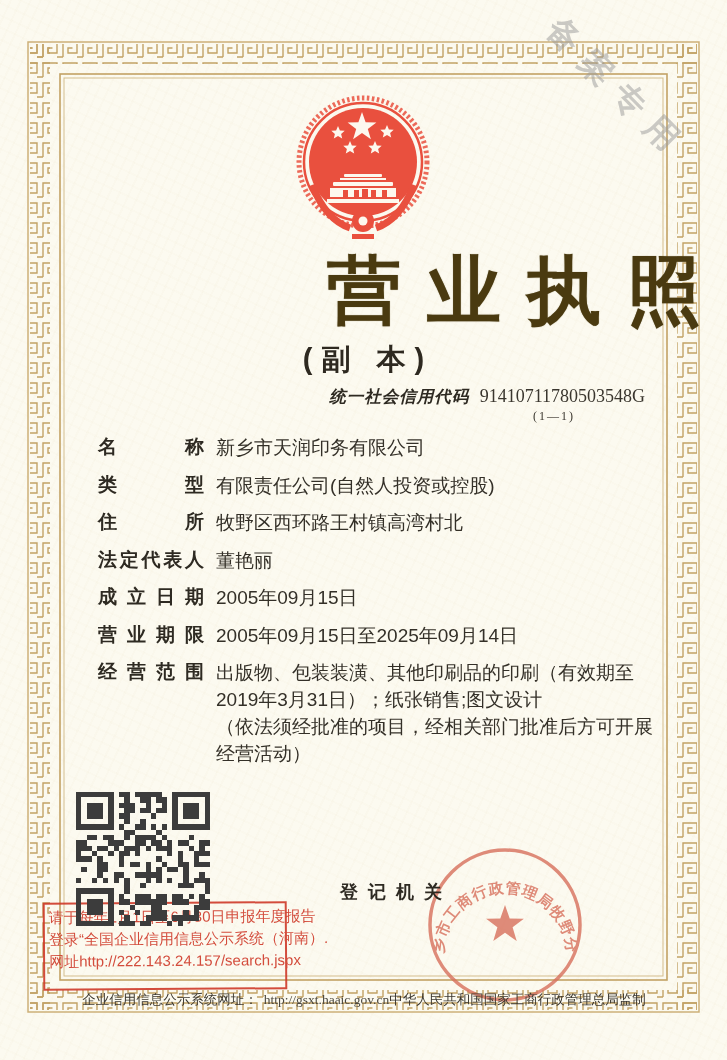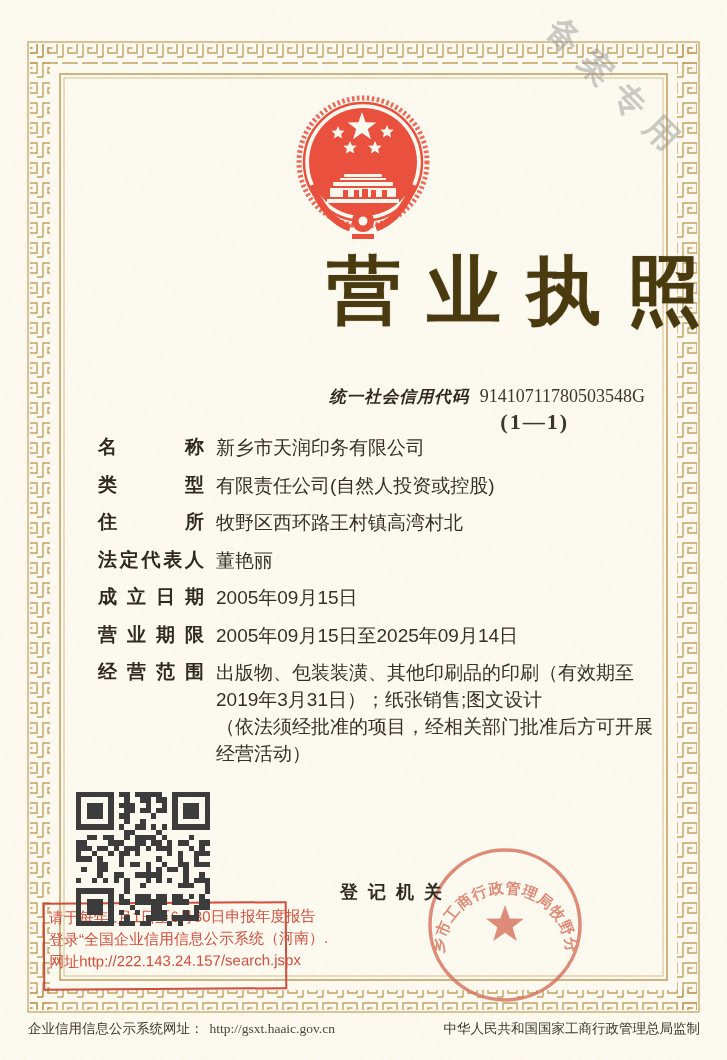--- a/index.html
+++ b/index.html
@@ -33,22 +33,22 @@
   .subtitle{
     position:absolute;left:0;top:340px;width:727px;text-align:center;z-index:2;
     font-size:29px;font-weight:600;color:#2e2920;letter-spacing:9px;text-indent:9px;
   }
   .codeline{
     position:absolute;top:386px;right:82px;z-index:2;white-space:nowrap;
   }
   .codeline .lbl{font-size:16.5px;font-weight:700;color:#2e2a22;letter-spacing:1px;font-style:italic;}
   .codeline .val{font-family:"Liberation Serif","DejaVu Serif",serif;font-size:18px;color:#3a362e;margin-left:6px;}
   .pagemark{
-    position:absolute;top:409px;right:158px;z-index:2;
-    font-family:"Liberation Serif","DejaVu Serif",serif;font-size:22px;color:#3a362e;letter-spacing:2px;font-weight:bold;
+    position:absolute;top:409px;right:152px;z-index:2;
+    font-family:"Liberation Serif","DejaVu Serif",serif;font-size:12px;color:#3a362e;letter-spacing:2px;
   }
   .fields{position:absolute;left:98px;top:434px;width:565px;z-index:2;}
   .frow{display:flex;align-items:flex-start;margin-bottom:10.5px;}
   .flabel{
     width:106px;flex:0 0 106px;margin-right:12px;
     font-size:19px;font-weight:700;color:#2e2a22;
     text-align:justify;text-align-last:justify;
   }
   .fvalue{font-size:19px;color:#343028;line-height:27px;width:447px;}
   .fvalue p{margin:0;}
@@ -63,22 +63,22 @@
     position:absolute;left:340px;top:880px;z-index:4;
     font-size:18px;font-weight:700;color:#2e2a22;letter-spacing:10px;white-space:nowrap;
   }
   .seal{position:absolute;left:423px;top:843px;z-index:2;opacity:0.82;}
   .dateline{
     position:absolute;left:452px;top:942px;z-index:4;
     font-size:18px;color:#24211c;letter-spacing:2px;white-space:nowrap;
     font-family:"Liberation Serif","DejaVu Serif",serif;
   }
   .footer{
-    position:absolute;left:28px;right:27px;top:1020px;z-index:2;
-    display:flex;justify-content:space-between;align-items:baseline;
+    position:absolute;left:28px;right:27px;top:991px;z-index:2;
+    display:flex;justify-content:center;align-items:baseline;
     font-size:13.5px;color:#3a362e;
   }
   .footer .url{font-family:"Liberation Serif","DejaVu Serif",serif;color:#4a463c;margin-left:6px;}
 </style>
 </head>
 <body>
 
 <div class="page">
 
   <svg class="frame" width="727" height="1060" viewBox="0 0 727 1060">
@@ -132,20 +132,21 @@
     <g>
       <circle cx="67" cy="131" r="11" fill="#e9503e"></circle>
       <circle cx="67" cy="131" r="4.5" fill="#fdf8ee"></circle>
       <path d="M16 95 Q30 130 54 138" stroke="#e9503e" stroke-width="7" fill="none"></path>
       <path d="M118 95 Q104 130 80 138" stroke="#e9503e" stroke-width="7" fill="none"></path>
       <rect x="56" y="144" width="22" height="5" fill="#e9503e"></rect>
     </g>
   </svg>
 
   <div class="title">营业执照</div>
+  <div class="subtitle">(副 本)</div>
 
   <div class="codeline">
     <span class="lbl">统一社会信用代码</span>
     <span class="val">91410711780503548G</span>
   </div>
   <div class="pagemark">(1—1)</div>
 
   <div class="fields">
     <div class="frow">
       <span class="flabel">名称</span>

